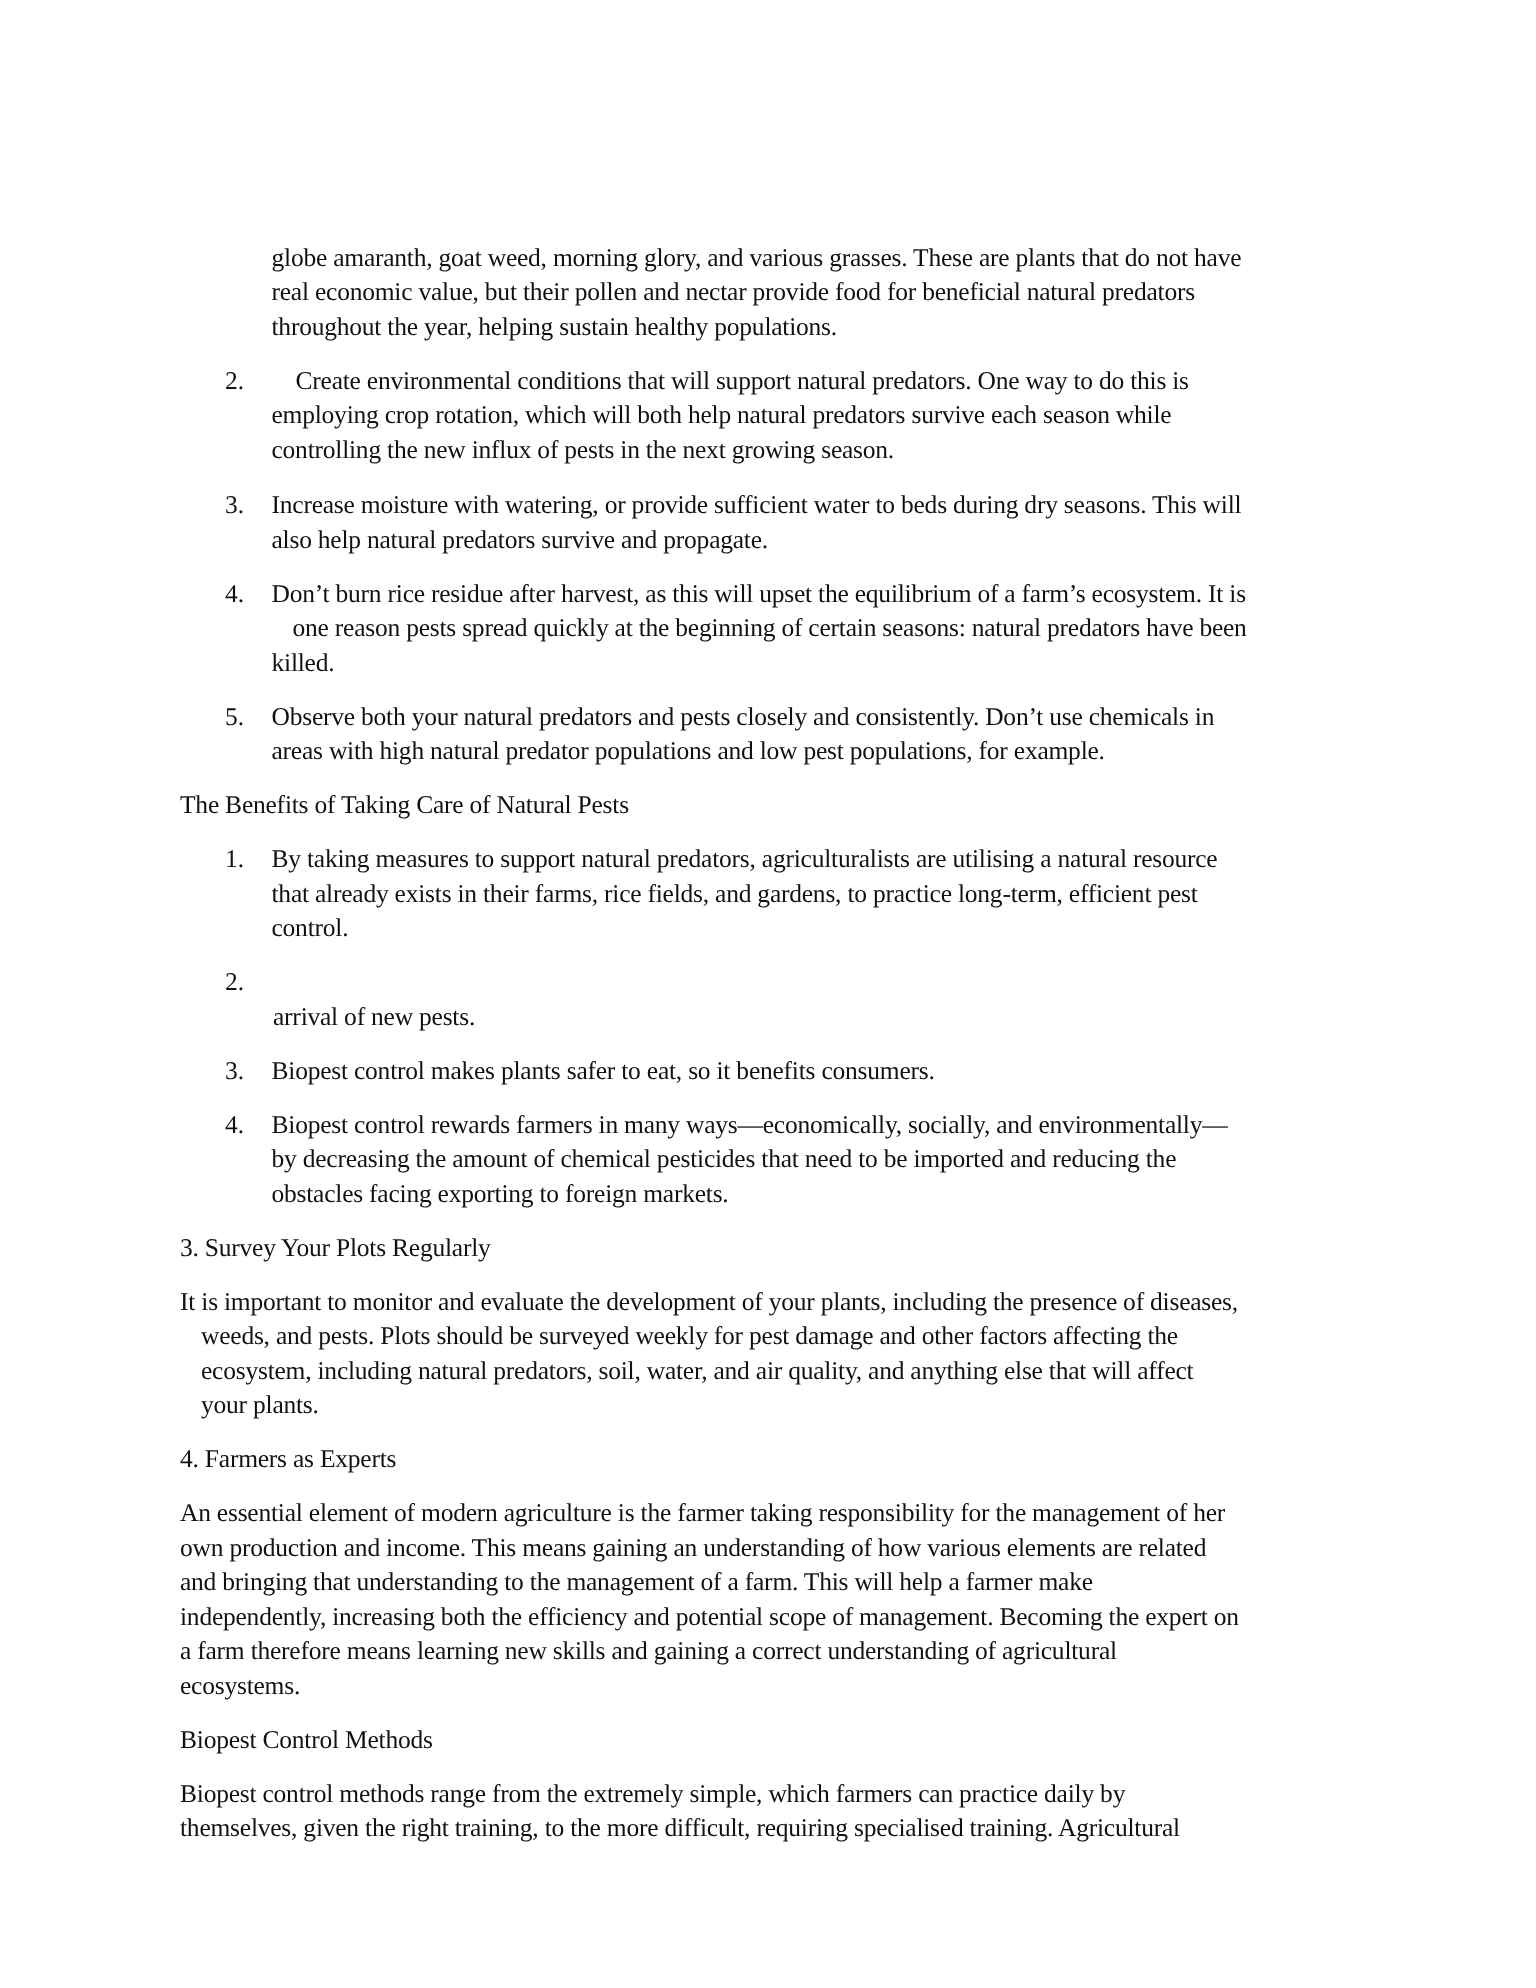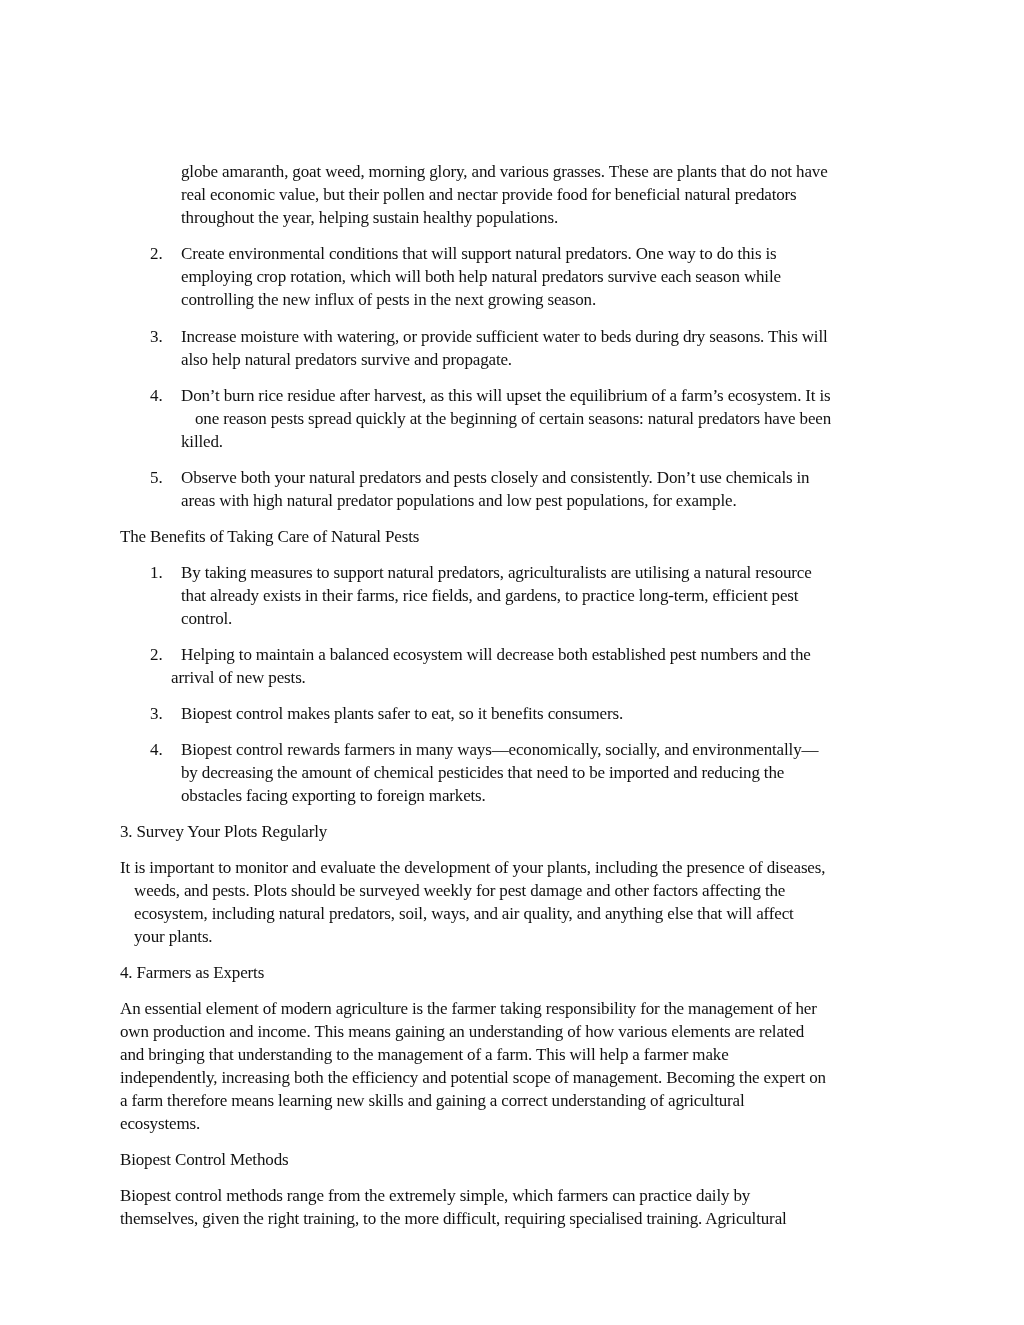--- a/index.html
+++ b/index.html
@@ -14,21 +14,21 @@
 </head>
 <body>
 
 <div class="page">
 
   <div class="line" style="left:181px;top:120px">globe amaranth, goat weed, morning glory, and various grasses. These are plants that do not have</div>
   <div class="line" style="left:181px;top:143px">real economic value, but their pollen and nectar provide food for beneficial natural predators</div>
   <div class="line" style="left:181px;top:166px">throughout the year, helping sustain healthy populations.</div>
 
   <div class="num" style="left:150px;top:202px">2.</div>
-  <div class="line" style="left:181px;top:202px">Create environmental conditions that will support natural predators. One way to do this is</div>
+  <div class="line" style="left:197px;top:202px">Create environmental conditions that will support natural predators. One way to do this is</div>
   <div class="line" style="left:181px;top:225px">employing crop rotation, which will both help natural predators survive each season while</div>
   <div class="line" style="left:181px;top:248px">controlling the new influx of pests in the next growing season.</div>
 
   <div class="num" style="left:150px;top:285px">3.</div>
   <div class="line" style="left:181px;top:285px">Increase moisture with watering, or provide sufficient water to beds during dry seasons. This will</div>
   <div class="line" style="left:181px;top:308px">also help natural predators survive and propagate.</div>
 
   <div class="num" style="left:150px;top:344px">4.</div>
   <div class="line" style="left:181px;top:344px">Don’t burn rice residue after harvest, as this will upset the equilibrium of a farm’s ecosystem. It is</div>
   <div class="line" style="left:195px;top:367px">one reason pests spread quickly at the beginning of certain seasons: natural predators have been</div>
@@ -39,35 +39,34 @@
   <div class="line" style="left:181px;top:449px">areas with high natural predator populations and low pest populations, for example.</div>
 
   <div class="line italic" style="left:120px;top:485px">The Benefits of Taking Care of Natural Pests</div>
 
   <div class="num" style="left:150px;top:521px">1.</div>
   <div class="line" style="left:181px;top:521px">By taking measures to support natural predators, agriculturalists are utilising a natural resource</div>
   <div class="line" style="left:181px;top:544px">that already exists in their farms, rice fields, and gardens, to practice long-term, efficient pest</div>
   <div class="line" style="left:181px;top:567px">control.</div>
 
   <div class="num" style="left:150px;top:603px">2.</div>
-  <div class="line" style="left:181px;top:603px">Helping to maintain a balanced ecosystem will decrease both established pest numbers and the</div>
-  <div class="line" style="left:171px;top:626px">arrival of new pests.</div>
+  <div class="line" style="left:182px;top:626px">arrival of new pests.</div>
 
   <div class="num" style="left:150px;top:662px">3.</div>
   <div class="line" style="left:181px;top:662px">Biopest control makes plants safer to eat, so it benefits consumers.</div>
 
   <div class="num" style="left:150px;top:698px">4.</div>
   <div class="line" style="left:181px;top:698px">Biopest control rewards farmers in many ways—economically, socially, and environmentally—</div>
   <div class="line" style="left:181px;top:721px">by decreasing the amount of chemical pesticides that need to be imported and reducing the</div>
   <div class="line" style="left:181px;top:744px">obstacles facing exporting to foreign markets.</div>
 
   <div class="line bold" style="left:120px;top:780px">3. Survey Your Plots Regularly</div>
   <div class="line" style="left:120px;top:816px">It is important to monitor and evaluate the development of your plants, including the presence of diseases,</div>
   <div class="line" style="left:134px;top:839px">weeds, and pests. Plots should be surveyed weekly for pest damage and other factors affecting the</div>
-  <div class="line" style="left:134px;top:862px">ecosystem, including natural predators, soil, ways, and air quality, and anything else that will affect</div>
+  <div class="line" style="left:134px;top:862px">ecosystem, including natural predators, soil, water, and air quality, and anything else that will affect</div>
   <div class="line" style="left:134px;top:885px">your plants.</div>
 
   <div class="line bold" style="left:120px;top:921px">4. Farmers as Experts</div>
   <div class="line" style="left:120px;top:957px">An essential element of modern agriculture is the farmer taking responsibility for the management of her</div>
   <div class="line" style="left:120px;top:980px">own production and income. This means gaining an understanding of how various elements are related</div>
   <div class="line" style="left:120px;top:1003px">and bringing that understanding to the management of a farm. This will help a farmer make</div>
   <div class="line" style="left:120px;top:1026px">independently, increasing both the efficiency and potential scope of management. Becoming the expert on</div>
   <div class="line" style="left:120px;top:1049px">a farm therefore means learning new skills and gaining a correct understanding of agricultural</div>
   <div class="line" style="left:120px;top:1072px">ecosystems.</div>
 

